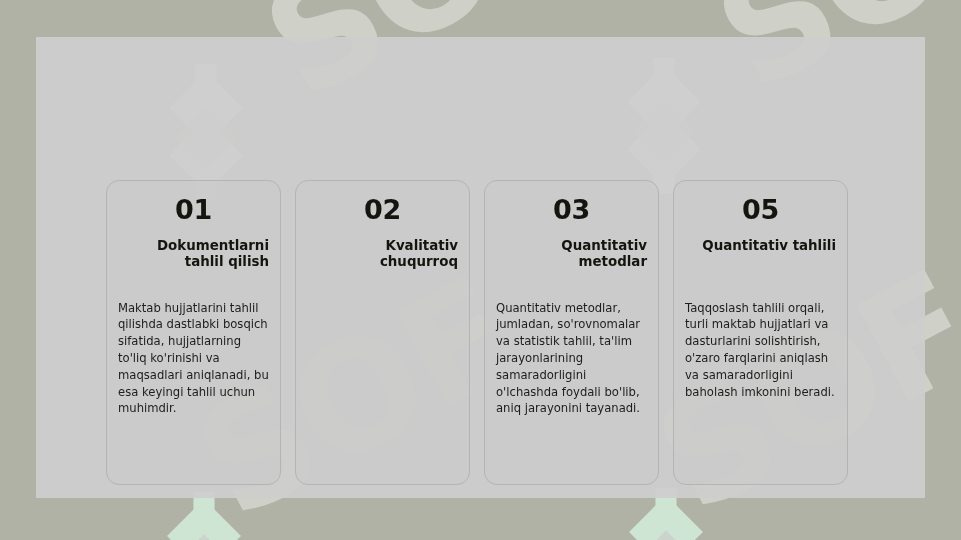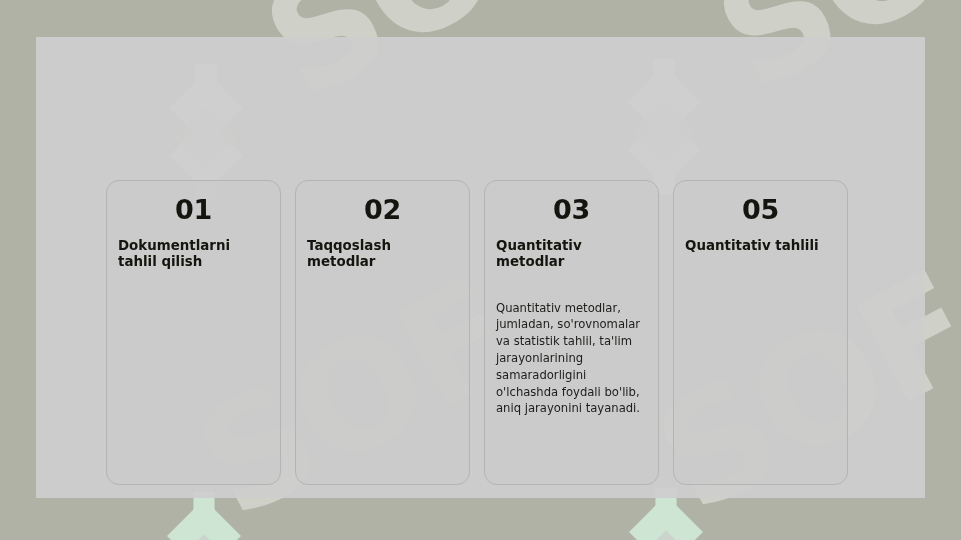--- a/index.html
+++ b/index.html
@@ -89,20 +89,21 @@
     letter-spacing: -0.3px;
     margin-bottom: 13px;
   }
   .card-heading {
     font-size: 13.4px;
     font-weight: 700;
     color: #15150f;
     line-height: 1.22;
     margin-bottom: 0;
     min-height: 48px;
+    text-align: right;
   }
   .card-body {
     margin-top: 14px;
     font-size: 11.6px;
     font-weight: 400;
     color: #1d1d1b;
     line-height: 1.45;
   }
 </style>
 </head>
@@ -156,32 +157,34 @@
   </div>
 
 <div id="slide-panel">
 
 
   <div id="cards-row">
 
     <div class="card">
       <div class="card-number">01</div>
       <div class="card-heading">Dokumentlarni tahlil qilish</div>
+      <div class="card-body">Maktab hujjatlarini tahlil qilishda dastlabki bosqich sifatida, hujjatlarning to'liq ko'rinishi va maqsadlari aniqlanadi, bu esa keyingi tahlil uchun muhimdir.</div>
     </div>
 
     <div class="card">
       <div class="card-number">02</div>
-      <div class="card-heading">Taqqoslash metodlar</div>
+      <div class="card-heading">Kvalitativ chuqurroq</div>
     </div>
 
     <div class="card">
       <div class="card-number">03</div>
       <div class="card-heading">Quantitativ metodlar</div>
       <div class="card-body">Quantitativ metodlar, jumladan, so'rovnomalar va statistik tahlil, ta'lim jarayonlarining samaradorligini o'lchashda foydali bo'lib, aniq jarayonini tayanadi.</div>
     </div>
 
     <div class="card">
       <div class="card-number">05</div>
       <div class="card-heading">Quantitativ tahlili</div>
+      <div class="card-body">Taqqoslash tahlili orqali, turli maktab hujjatlari va dasturlarini solishtirish, o'zaro farqlarini aniqlash va samaradorligini baholash imkonini beradi.</div>
     </div>
 
   </div>
 </div>
 
 </body></html>

